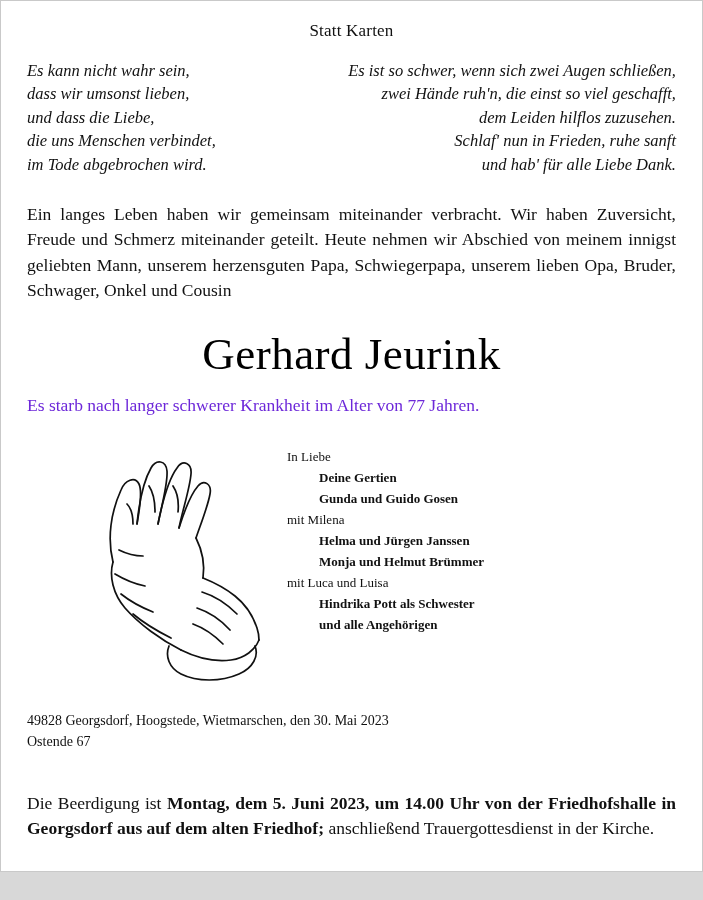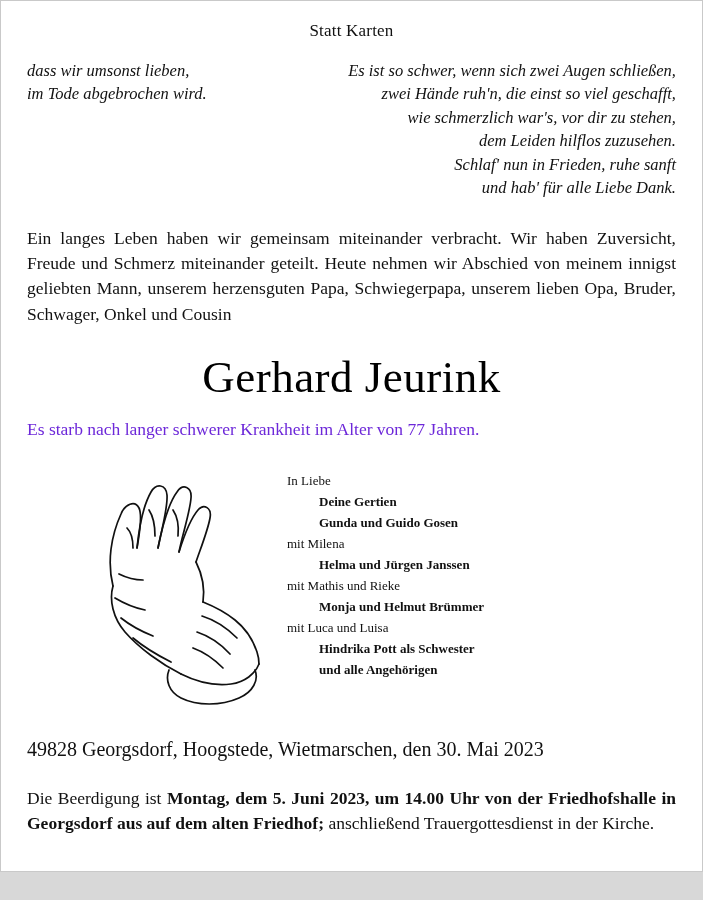--- a/index.html
+++ b/index.html
@@ -86,51 +86,53 @@
   .family {
     flex: 1;
     font-size: 13px;
     line-height: 1.62;
     color: #111;
     padding-top: 4px;
   }
   .family .b { font-weight: bold; margin-left: 32px; }
 
   .address {
-    font-size: 20px;
+    font-size: 14px;
     line-height: 1.5;
     color: #111;
     margin-top: 18px;
   }
   .funeral {
     font-size: 17.5px;
     line-height: 1.45;
     text-align: justify;
     color: #111;
-    margin-top: 22px;
+    margin-top: 39px;
   }
   .funeral b { font-weight: bold; }
   svg { display: block; }
 </style>
 </head>
 <body>
 
 <div class="page">
 
   <div class="statt-karten">Statt Karten</div>
 
   <div class="verses">
     <div class="verse-left">
+      <div class="verse-line">Es kann nicht wahr sein,</div>
       <div class="verse-line">dass wir umsonst lieben,</div>
+      <div class="verse-line">und dass die Liebe,</div>
+      <div class="verse-line">die uns Menschen verbindet,</div>
       <div class="verse-line">im Tode abgebrochen wird.</div>
     </div>
     <div class="verse-right">
       <div class="verse-line">Es ist so schwer, wenn sich zwei Augen schließen,</div>
       <div class="verse-line">zwei Hände ruh'n, die einst so viel geschafft,</div>
-      <div class="verse-line">wie schmerzlich war's, vor dir zu stehen,</div>
       <div class="verse-line">dem Leiden hilflos zuzusehen.</div>
       <div class="verse-line">Schlaf' nun in Frieden, ruhe sanft</div>
       <div class="verse-line">und hab' für alle Liebe Dank.</div>
     </div>
   </div>
 
   <p class="paragraph">Ein langes Leben haben wir gemeinsam miteinander verbracht. Wir haben Zuversicht, Freude und Schmerz miteinander geteilt. Heute nehmen wir Abschied von meinem innigst geliebten Mann, unserem herzensguten Papa, Schwiegerpapa, unserem lieben Opa, Bruder, Schwager, Onkel und Cousin</p>
 
   <div class="name">Gerhard Jeurink</div>
 
@@ -166,29 +168,29 @@
         </g>
       </svg>
     </div>
 
     <div class="family">
       <div>In Liebe</div>
       <div class="b">Deine Gertien</div>
       <div class="b">Gunda und Guido Gosen</div>
       <div>mit Milena</div>
       <div class="b">Helma und Jürgen Janssen</div>
-      <div>mit Mathis und Rieke</div>
       <div class="b">Monja und Helmut Brümmer</div>
       <div>mit Luca und Luisa</div>
       <div class="b">Hindrika Pott als Schwester</div>
       <div class="b">und alle Angehörigen</div>
     </div>
   </div>
 
   <div class="address">
     <div>49828 Georgsdorf, Hoogstede, Wietmarschen, den 30. Mai 2023</div>
+    <div>Ostende 67</div>
   </div>
 
   <div class="funeral">
     <span>Die Beerdigung ist </span><b>Montag, dem 5. Juni 2023, um 14.00 Uhr von der Friedhofshalle in Georgsdorf aus auf dem alten Friedhof;</b><span> anschließend Trauergottesdienst in der Kirche.</span>
   </div>
 
 </div>
 
 </body></html>

